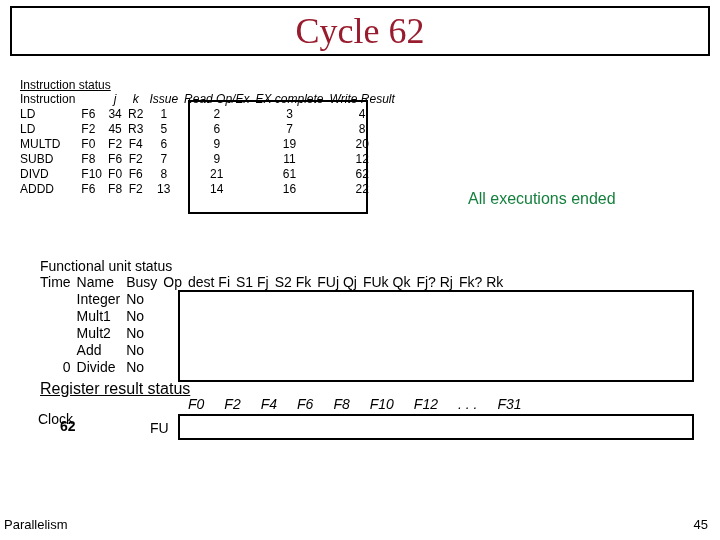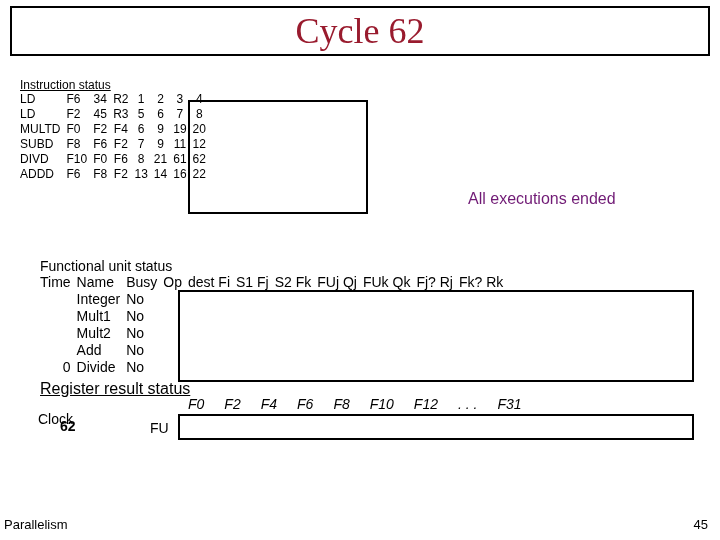--- a/index.html
+++ b/index.html
@@ -6,21 +6,21 @@
 .title-box{border:2px solid #000;margin:6px 10px 4px 10px;text-align:center}
 .title{font-family:'Times New Roman',serif;font-size:36px;color:#991b2e;padding:2px 16px}
 .section{position:absolute}
 .is{left:20px;top:78px;font-size:12px}
 .is .u{text-decoration:underline}
 .is table{border-collapse:collapse}
 .is td{padding:0 6px 1px 0;white-space:nowrap}
 .is .c{text-align:center}
 .is .it{font-style:italic}
 .box{border:2px solid #000;position:absolute}
-.note{position:absolute;color:#701a75;font-size:16px}
+.note{position:absolute;color:#15803d;font-size:16px}
 .fus{left:40px;top:258px;font-size:14px}
 .fus .u{}
 .fus table{border-collapse:collapse}
 .fus td{padding:0 6px 1px 0;white-space:nowrap}
 .fus .r{text-align:right}
 .clock{position:absolute;left:38px;top:411px;font-size:14px}
 .clockn{position:absolute;left:60px;top:418px;font-size:14px;font-weight:bold}
 .fu-lbl{position:absolute;left:150px;top:420px;font-size:14px;}
 .regrow{position:absolute;left:178px;top:396px;font-size:14px}
 .regrow table{border-collapse:collapse}
@@ -33,20 +33,30 @@
 <body>
 
 <div class="title-box">
   <div class="title">Cycle 62</div>
 </div>
 
 <div class="section is">
   <div class="u">Instruction status</div>
   <table>
     <tbody>
+        <tr>
+      <td>Instruction</td>
+      <td></td>
+      <td class="it c">j</td>
+      <td class="it c">k</td>
+      <td class="it c">Issue</td>
+      <td class="it c">Read Op/Ex</td>
+      <td class="it c">EX complete</td>
+      <td class="it c">Write Result</td>
+    </tr>
     <tr>
           <td>LD</td>
           <td>F6</td>
           <td class="c">34</td>
           <td class="c">R2</td>
           <td class="c">1</td>
           <td class="c">2</td>
           <td class="c">3</td>
           <td class="c">4</td>
         </tr>

